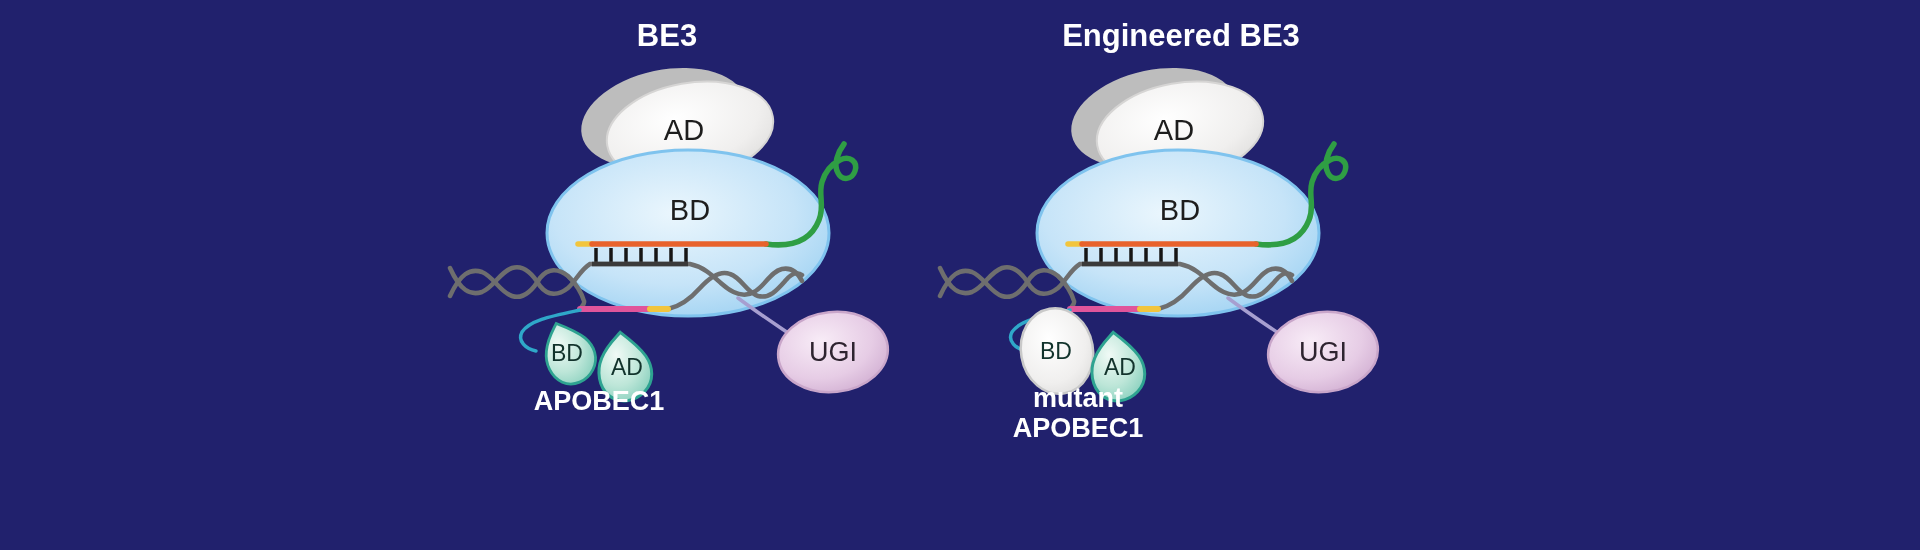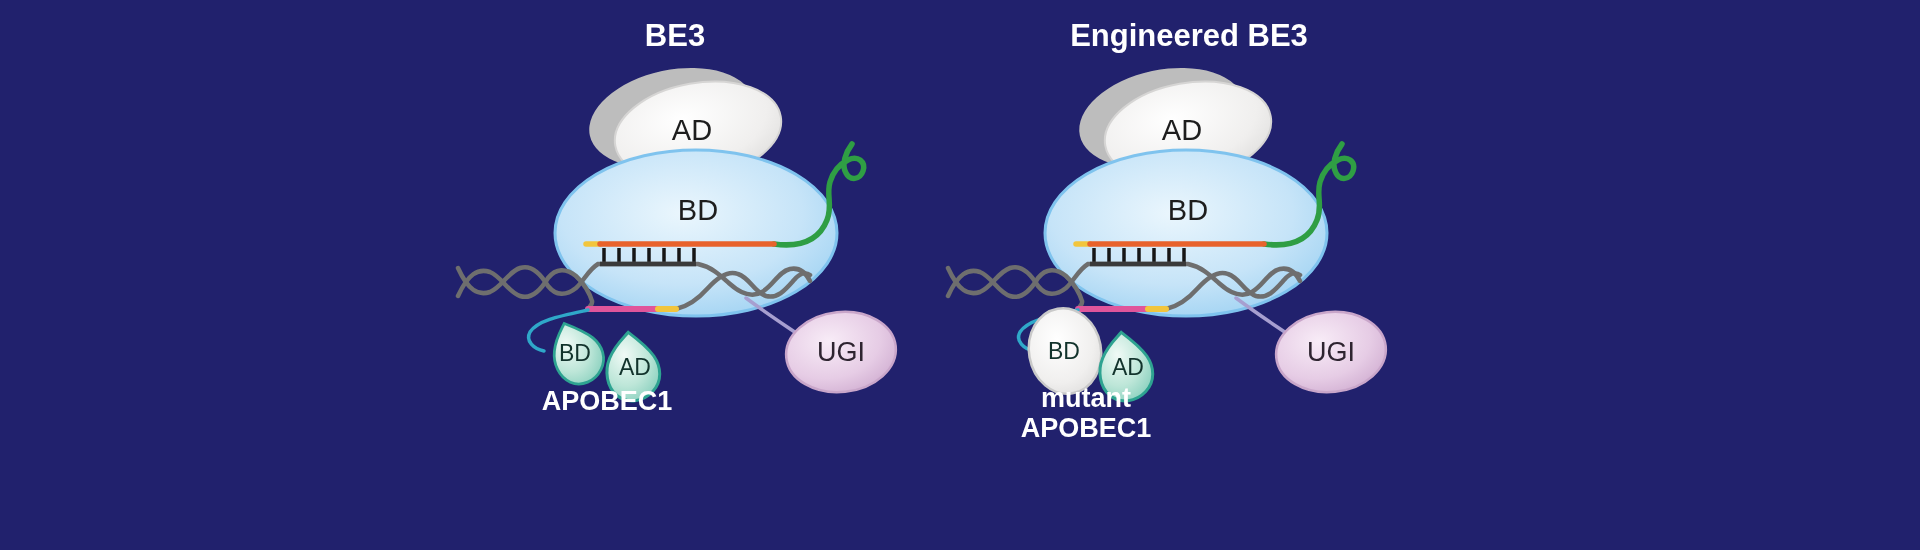--- a/index.html
+++ b/index.html
@@ -6,21 +6,20 @@
     margin: 0;
     padding: 0;
     background: #21216d;
     font-family: "Liberation Sans", sans-serif;
   }
   .stage {
     position: relative;
     width: 1701px;
     height: 550px;
     overflow: hidden;
-    padding-left: 8px;
   }
   svg { display: block; }
   .title     { font: 700 31px "Liberation Sans", sans-serif; fill: #ffffff; text-anchor: middle; }
   .domain    { font: 400 29px "Liberation Sans", sans-serif; fill: #1d1d1d; text-anchor: middle; }
   .leaf-label{ font: 400 23px "Liberation Sans", sans-serif; fill: #12332c; text-anchor: middle; }
   .name      { font: 700 27px "Liberation Sans", sans-serif; fill: #ffffff; text-anchor: middle; }
   .ugi       { font: 400 27px "Liberation Sans", sans-serif; fill: #2e2430; text-anchor: middle; }
 </style>
 </head>
 <body>

